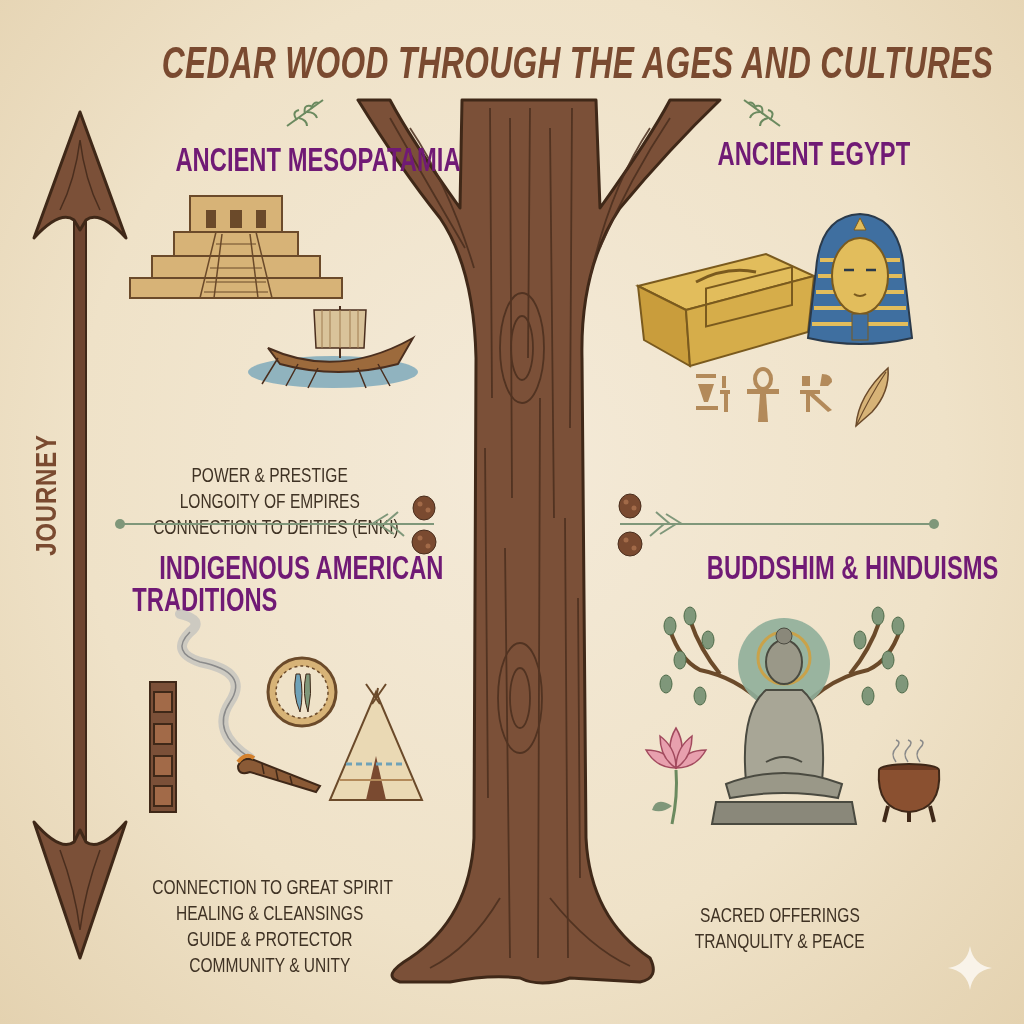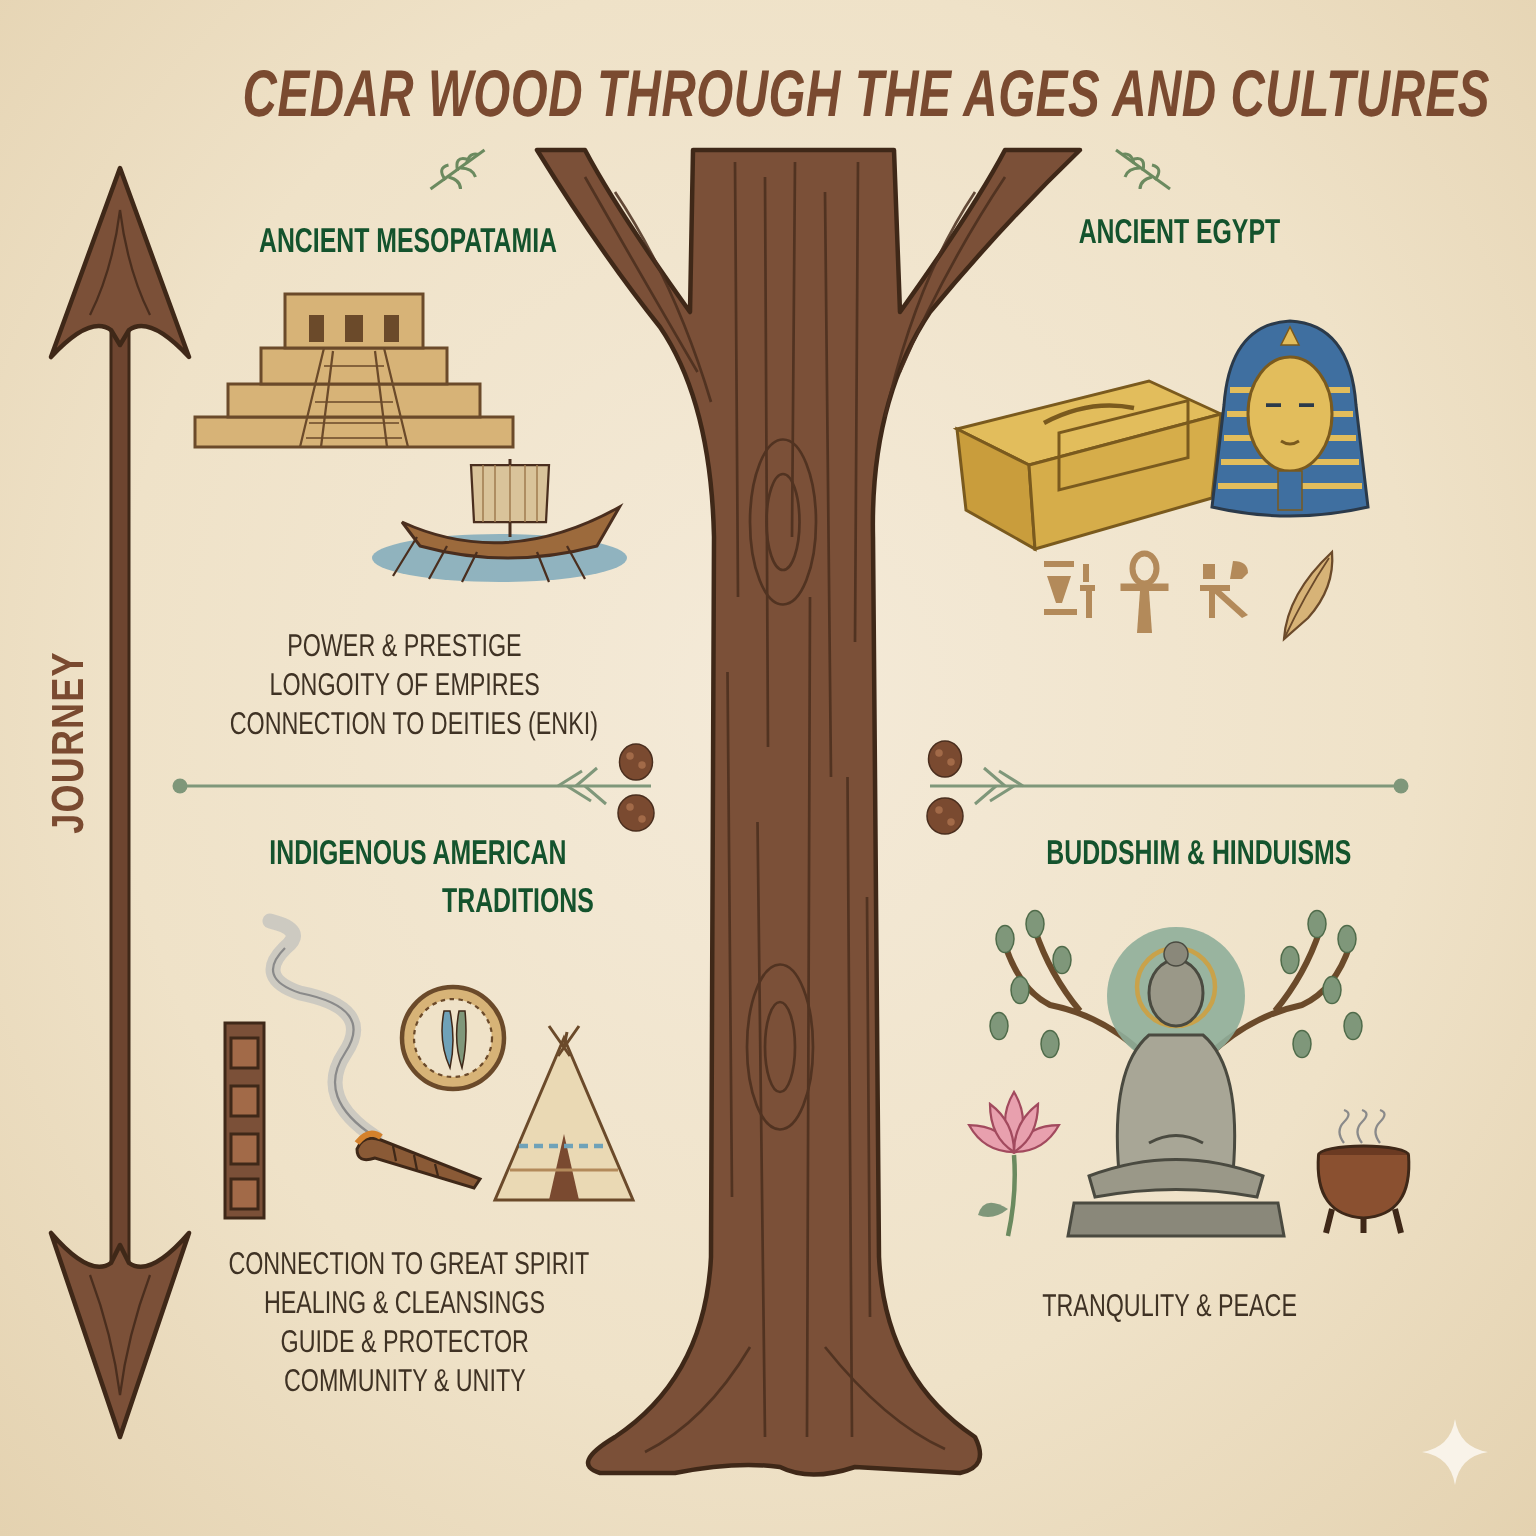--- a/index.html
+++ b/index.html
@@ -9,24 +9,24 @@
     font-family: "Liberation Sans", "DejaVu Sans", sans-serif;
   }
   .stage { position:absolute; inset:0; }
   .cond { font-family: "Liberation Sans", sans-serif; transform: scaleX(0.78); transform-origin:center; display:inline-block; }
   .title {
     position:absolute; left:0; right:0; top:38px; text-align:right;
     font-size:44px; font-weight:bold; color:#7a4a30; letter-spacing:0.5px; white-space:nowrap;font-style:italic;
   }
   .title .cond { transform: scaleX(0.72); }
   .sec-title {
-    position:absolute; text-align:right; font-weight:bold; color:#14532d; font-size:23px; line-height:32px; white-space:nowrap;
+    position:absolute; text-align:left; font-weight:bold; color:#701a75; font-size:33px; line-height:32px; white-space:nowrap;
   }
   .sec-title .cond{ transform: scaleX(0.72); }
-  .sec-list { position:absolute; text-align:center; color:#3f3224; font-size:21px; line-height:26px; white-space:nowrap; }
+  .sec-list { position:absolute; text-align:center; color:#3f3224; font-size:21px; line-height:26px; white-space:nowrap;margin-top:44px; }
   .sec-list .line { display:block; }
   .sec-list .cond{ transform: scaleX(0.74); }
   .journey {
     position:absolute; left:26px; top:420px; width:40px; height:150px;
     display:flex; align-items:center; justify-content:center;
   }
   .journey span {
     transform: rotate(-90deg) scaleX(0.8); display:inline-block;
     font-size:30px; font-weight:bold; color:#7a4a30; white-space:nowrap; letter-spacing:1px;
   }
@@ -184,21 +184,21 @@
         <ellipse cx="18" cy="42" rx="12" ry="12"></ellipse>
       </g>
     <g fill="#a26a48">
         <circle cx="14" cy="0" r="2.5"></circle>
         <circle cx="22" cy="6" r="2.5"></circle>
         <circle cx="14" cy="38" r="2.5"></circle>
         <circle cx="22" cy="46" r="2.5"></circle>
       </g>
   </svg>
 
-  <div class="sec-title" style="left:116px;top:552px;width:300px;">
+  <div class="sec-title" style="left:104px;top:552px;width:300px;">
     <span class="line" style="display:block"><span class="cond">INDIGENOUS AMERICAN</span></span>
     <span class="line" style="display:block"><span class="cond">TRADITIONS</span></span>
   </div>
 
   <svg style="left:148px;top:680px" width="30" height="134" viewBox="0 0 30 134">
     <rect x="2" y="2" width="26" height="130" fill="#7b5038" stroke="#3f2818" stroke-width="2"></rect>
     <g stroke="#3f2818" stroke-width="2" fill="#a26a48">
         <rect x="6" y="12" width="18" height="20"></rect>
         <rect x="6" y="44" width="18" height="20"></rect>
         <rect x="6" y="76" width="18" height="20"></rect>
@@ -276,19 +276,20 @@
     </g>
   </svg>
   <svg style="left:874px;top:740px" width="70" height="84" viewBox="0 0 70 84">
     <path d="M22 22 q-6 -8 0 -14 q6 -6 0 -8 M34 22 q-6 -8 0 -14 q6 -6 0 -8 M46 22 q-6 -8 0 -14 q6 -6 0 -8" stroke="#8a8a8a" stroke-width="1.5" fill="none"></path>
     <ellipse cx="35" cy="30" rx="30" ry="6" fill="#6b3a22" stroke="#3f2818" stroke-width="2"></ellipse>
     <path d="M5 30 Q2 70 35 72 Q68 70 65 30" fill="#8a5030" stroke="#3f2818" stroke-width="2"></path>
     <path d="M14 66 L10 82 M35 72 L35 82 M56 66 L60 82" stroke="#3f2818" stroke-width="4"></path>
   </svg>
 
   <div class="sec-list" style="left:630px;top:858px;width:300px;">
+    <span class="line"><span class="cond">SACRED OFFERINGS</span></span>
     <span class="line"><span class="cond">TRANQULITY &amp; PEACE</span></span>
   </div>
 
   <svg class="sparkle" viewBox="0 0 44 44">
     <path d="M22 0 Q25 19 44 22 Q25 25 22 44 Q19 25 0 22 Q19 19 22 0 Z" fill="#fbf6ee" opacity="0.9"></path>
   </svg>
 </div>
 
 </body></html>

